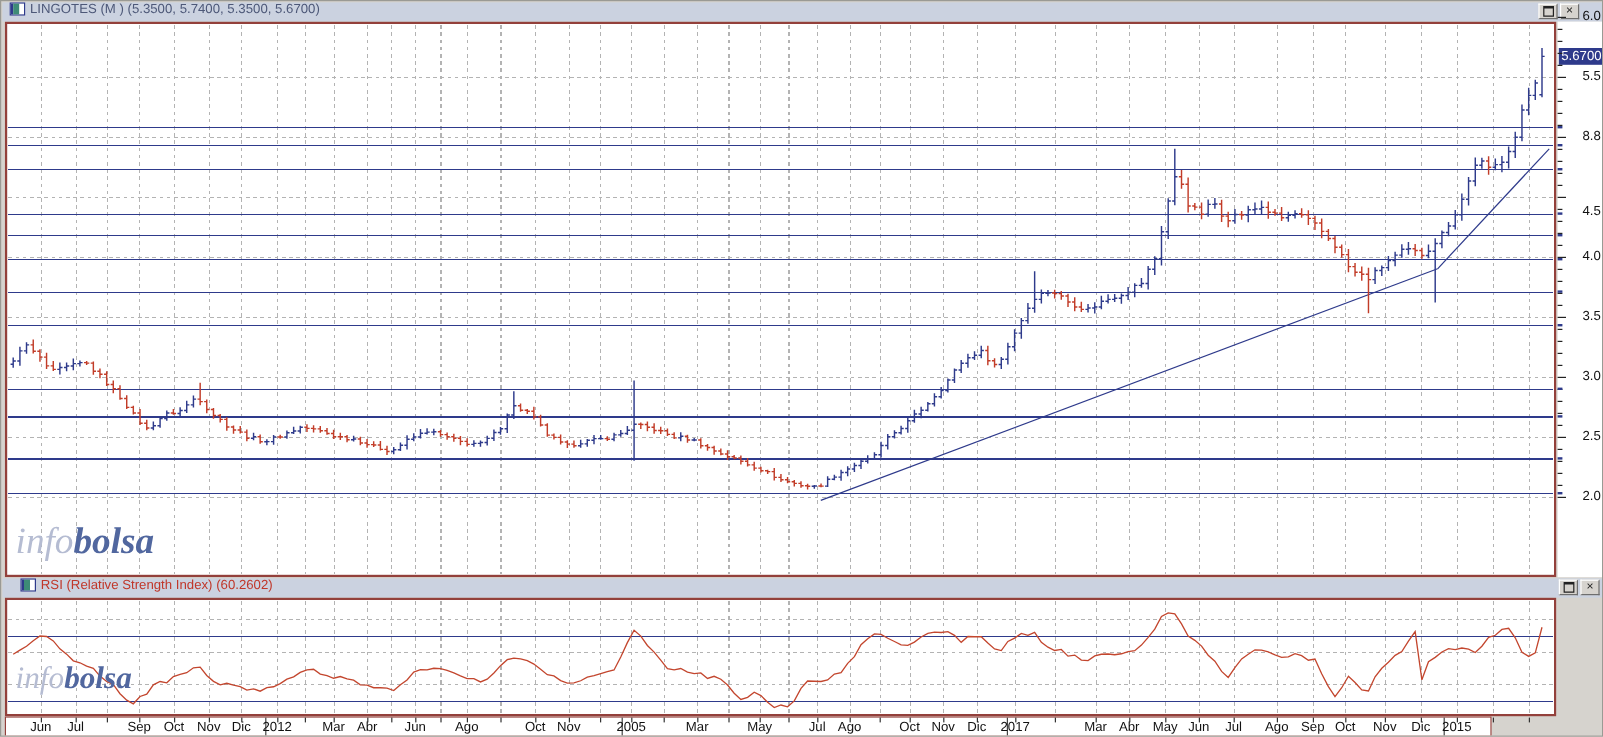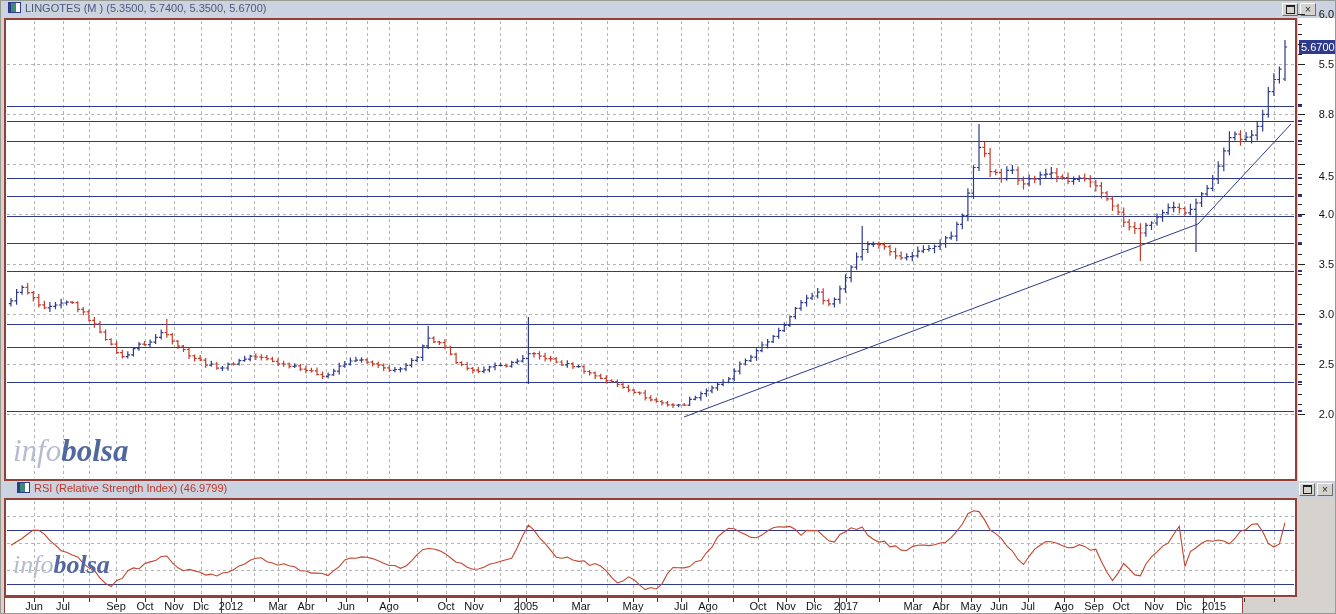--- a/index.html
+++ b/index.html
@@ -439,21 +439,21 @@
       <div class="lvl-tick" style="top: 328px; width: 4px;"></div>
       <div class="lvl-tick" style="top: 363px; width: 4px;"></div>
       <div class="lvl-tick" style="top: 392px; width: 4px;"></div>
     </div>
 
   <div class="titlebar tb-rsi">
     <span class="chart-icon" style="margin-left:15px">
         <span class="c1"></span>
         <span class="c2"></span>
       </span>
-    <span class="tbtext red">RSI (Relative Strength Index) (46.9799)</span>
+    <span class="tbtext red">RSI (Relative Strength Index) (60.2602)</span>
     <span class="winbtns" style="right:3px">
       <button class="wbtn">
           <span class="glyph-restore"></span>
         </button>
       <button class="wbtn">
           <span>×</span>
         </button>
     </span>
   </div>
 

